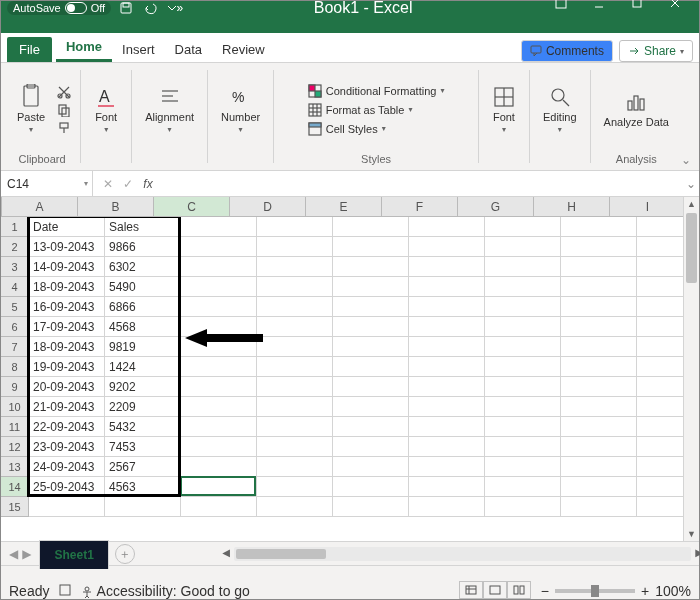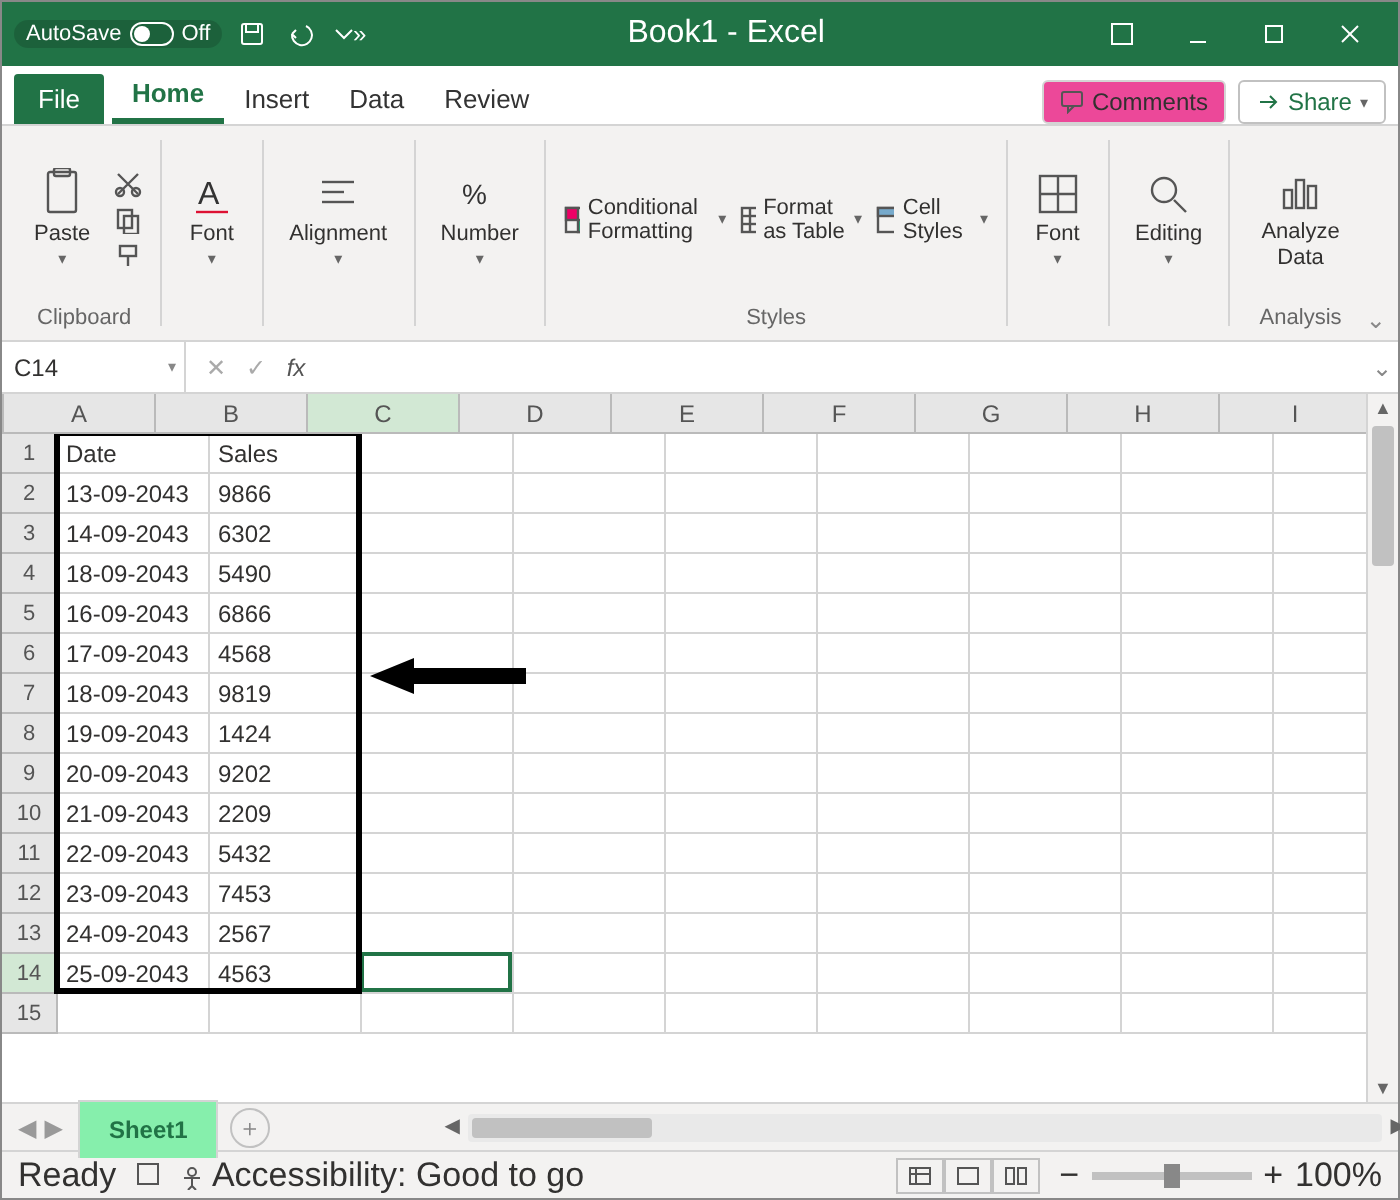--- a/index.html
+++ b/index.html
@@ -11,52 +11,52 @@
     --header-bg: #e6e6e6;
     --select-border: #217346;
     --text-dark: #323130;
     --tab-active-border: #217346;
   }
   * { box-sizing: border-box; margin: 0; padding: 0; font-family: "Segoe UI", sans-serif; }
   body { width: 700px; height: 600px; overflow: hidden; background: #fff; font-size: 12px; color: var(--text-dark); }
   .window { width: 700px; height: 600px; display: flex; flex-direction: column; border: 1px solid #888; }
 
   
-  .titlebar { height: 32px; background: var(--excel-green); color: #fff; display: flex; align-items: center; padding: 4px 6px; font-size: 12px; }
+  .titlebar { height: 32px; background: var(--excel-green); color: #fff; display: flex; align-items: flex-end; padding: 16px 6px; font-size: 12px; }
   .titlebar .left { display:flex; align-items:center; gap:6px; }
   .titlebar .autosave { background: rgba(0,0,0,0.15); border-radius: 10px; padding: 1px 6px; display:flex; align-items:center; gap:4px; font-size:11px; }
   .titlebar .toggle { width:22px; height:12px; border:1px solid #fff; border-radius:6px; position:relative; }
   .titlebar .toggle::after { content:""; position:absolute; width:8px; height:8px; border-radius:50%; background:#fff; left:1px; top:1px; }
   .titlebar .tb-btn { width:18px; height:18px; display:flex; align-items:center; justify-content:center; color:#fff; }
   .titlebar .center { flex:1; text-align:center; font-size:16px; }
   .titlebar .right { display:flex; align-items:center; gap:2px; }
   .titlebar .wbtn { width:36px; height:28px; display:flex; align-items:center; justify-content:center; }
   .titlebar svg { stroke:#fff; fill:none; }
 
   
   .tabsrow { height:30px; background:#fff; display:flex; align-items:flex-end; padding:0 6px; border-bottom:1px solid var(--border-gray); }
   .tabsrow .tab { padding:6px 10px 5px 10px; font-size:13px; color:#333; cursor:pointer; }
   .tabsrow .tab.active { color:var(--excel-green); border-bottom:3px solid var(--tab-active-border); font-weight:600; }
   .tabsrow .file { background:var(--excel-green); color:#fff; padding:5px 12px; border-radius:2px 2px 0 0; margin-right:4px; }
   .tabsrow .spacer { flex:1; }
-  .tabsrow .comments, .tabsrow .share { display:flex; align-items:center; gap:4px; border:1px solid var(--border-gray); border-radius:3px; padding:3px 8px; margin-left:6px; font-size:12px; background:#ec4899; }
+  .tabsrow .comments, .tabsrow .share { display:flex; align-items:center; gap:4px; border:1px solid var(--border-gray); border-radius:3px; padding:3px 8px; margin-left:6px; font-size:12px; background:#3b82f6; }
   .tabsrow .share { background:#fff; color:var(--excel-green); border-color:#c1c1c1; }
 
   
   .ribbon { height:108px; background:var(--ribbon-bg); border-bottom:1px solid var(--border-gray); display:flex; align-items:stretch; padding:3px 6px; }
   .group { display:flex; flex-direction:column; align-items:center; justify-content:space-between; padding:2px 4px; position:relative; }
   .group .content { flex:1; display:flex; align-items:center; gap:4px; }
   .group .label { font-size:11px; color:#666; padding-top:2px; }
   .sep { width:1px; background:#d4d4d4; margin:4px 3px; }
   .bigbtn { display:flex; flex-direction:column; align-items:center; gap:2px; padding:4px 6px; font-size:11px; }
   .iconbox { width:24px; height:24px; display:flex; align-items:center; justify-content:center; }
   .smallstack { display:flex; flex-direction:column; gap:4px; }
   .smallstack div { width:18px; height:14px; display:flex; align-items:center; justify-content:center; }
   .dd { font-size:8px; color:#666; }
-  .styles-list { display:flex; flex-direction:row; gap:3px; font-size:11px; align-items:flex-start; }
+  .styles-list { display:flex; flex-direction:column; gap:3px; font-size:11px; align-items:flex-start; }
   .styles-list div { display:flex; align-items:center; gap:4px; padding:1px 2px; }
   .ribbon svg { stroke:#555; fill:none; stroke-width:1.2; }
 
   
   .fbar { height:26px; border-bottom:1px solid var(--border-gray); display:flex; align-items:center; background:#fff; }
   .namebox { width:92px; height:100%; border-right:1px solid var(--border-gray); display:flex; align-items:center; padding:0 6px; font-size:12px; position:relative; }
   .namebox .ddl { position:absolute; right:4px; font-size:8px; color:#888; }
   .fbar-btns { display:flex; align-items:center; gap:2px; padding:0 6px; color:#aaa; }
   .fbar-btns span { width:18px; text-align:center; }
   .formula-input { flex:1; height:100%; border:none; outline:none; padding:0 4px; font-size:12px; }
@@ -78,28 +78,28 @@
   .thickbox { position:absolute; border:3px solid #000; pointer-events:none; }
   .arrow { position:absolute; pointer-events:none; }
   .vscroll { width:16px; background:#f3f2f1; border-left:1px solid var(--border-gray); position:relative; }
   .vscroll .thumb { position:absolute; top:2px; left:2px; right:2px; height:70px; background:#c1c1c1; border-radius:2px; }
   .vscroll .arr { position:absolute; left:0; right:0; text-align:center; font-size:9px; color:#666; }
   .colheads-wrap { display:flex; }
 
   
   .sheettabs { height:24px; border-top:1px solid var(--border-gray); display:flex; align-items:center; background:var(--ribbon-bg); font-size:12px; }
   .sheettabs .nav { display:flex; gap:4px; padding:0 8px; color:#999; }
-  .sheettabs .sheet { background:#86efac; border:1px solid var(--border-gray); border-bottom:none; padding:7px 14px; border-radius:0 0 0 0; position:relative; top:1px; color:var(--excel-green); font-weight:600; }
+  .sheettabs .sheet { background:#0f172a; border:1px solid var(--border-gray); border-bottom:none; padding:7px 14px; border-radius:0 0 0 0; position:relative; top:1px; color:var(--excel-green); font-weight:600; }
   .sheettabs .add { width:20px; height:20px; border:1px solid #c1c1c1; border-radius:50%; margin-left:6px; text-align:center; line-height:18px; color:#888; }
   .hscroll { flex:1; margin:0 8px; height:14px; background:#e9e9e9; position:relative; border-radius:2px; }
   .hscroll .thumb { position:absolute; left:2px; top:2px; height:10px; width:90px; background:#c1c1c1; border-radius:2px; }
   .hscroll .arr { position:absolute; top:0; font-size:10px; color:#666; }
 
   
-  .status { height:24px; background:var(--ribbon-bg); border-top:1px solid var(--border-gray); display:flex; align-items:center; font-size:17px; padding:0 8px; gap:10px; }
+  .status { height:34px; background:var(--ribbon-bg); border-top:1px solid var(--border-gray); display:flex; align-items:flex-end; font-size:14px; padding:0 8px; gap:10px; }
   .status .spacer { flex:1; }
   .viewbtns { display:flex; gap:0; }
   .viewbtns div { width:24px; height:18px; border:1px solid #c1c1c1; display:flex; align-items:center; justify-content:center; }
   .zoom { display:flex; align-items:center; gap:6px; }
   .slider { width:80px; height:4px; background:#c1c1c1; position:relative; }
   .slider .knob { position:absolute; width:8px; height:12px; background:#888; left:36px; top:-4px; }
 </style>
 </head>
 <body>
 

